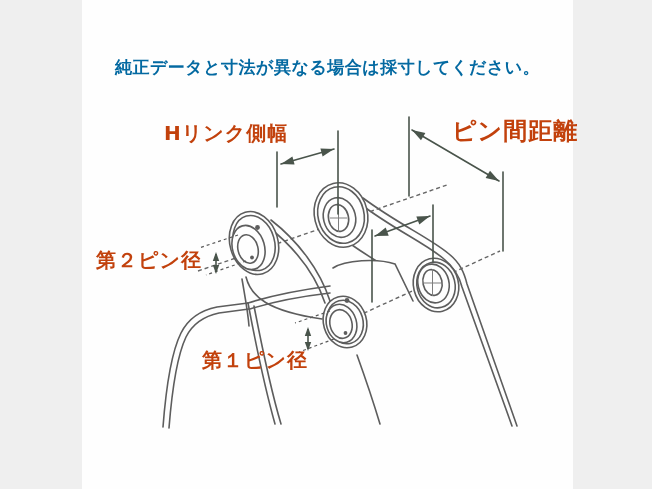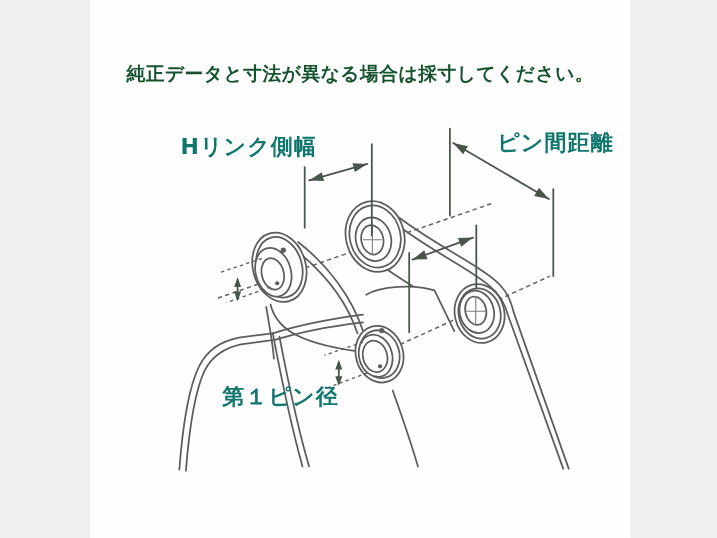--- a/index.html
+++ b/index.html
@@ -1,30 +1,30 @@
 <!DOCTYPE html>
 <html><head>
 <meta charset="utf-8">
 <style>
   html,body{margin:0;padding:0;}
   body{font-family:"DejaVu Sans",sans-serif;}
   .screen{position:relative;width:652px;height:489px;background:#efefef;overflow:hidden;}
   .panel{position:absolute;left:82px;top:0;width:491px;height:489px;background:#fefefe;}
   .title{
     position:absolute;left:82px;top:56px;width:491px;
-    text-align:center;font-size:17px;font-weight:600;color:#14532d;
+    text-align:center;font-size:17px;font-weight:600;color:#0369a1;
     letter-spacing:.5px;white-space:nowrap;
   }
   .diagram-svg{position:absolute;left:0;top:0;}
   .red-label{
-    position:absolute;color:#0f766e;font-weight:bold;white-space:nowrap;
+    position:absolute;color:#c2410c;font-weight:bold;white-space:nowrap;
     letter-spacing:1px;line-height:1.1;
   }
   .lbl-hlink{left:164px;top:122px;font-size:20px;}
-  .lbl-pindist{left:452px;top:118px;font-size:20px;}
+  .lbl-pindist{left:452px;top:118px;font-size:24px;}
   .lbl-pin2{left:96px;top:249px;font-size:20px;}
   .lbl-armwidth{left:407px;top:326px;font-size:19px;}
   .lbl-pin1{left:202px;top:349px;font-size:20px;}
 </style>
 </head>
 <body>
 
 <div class="screen">
   <div class="panel"></div>
 
@@ -134,14 +134,15 @@
     <g>
       <path d="M330,311 L295,323 M334,339 L299,352" stroke="#5a5a5a" stroke-width="1.2" stroke-dasharray="3 3" fill="none"></path>
       <path d="M308,329 L308,349" stroke="#49544b" stroke-width="1.6" fill="none"></path>
       <polygon points="308,327 304.8,336 311.2,336" fill="#49544b"></polygon>
       <polygon points="308,351 304.8,342 311.2,342" fill="#49544b"></polygon>
     </g>
   </svg>
 
   <div class="red-label lbl-hlink">Hリンク側幅</div>
   <div class="red-label lbl-pindist">ピン間距離</div>
+  <div class="red-label lbl-pin2">第２ピン径</div>
   <div class="red-label lbl-pin1">第１ピン径</div>
 </div>
 
 </body></html>

